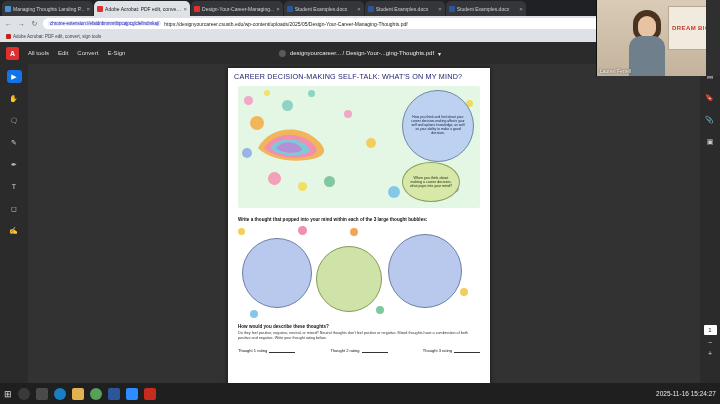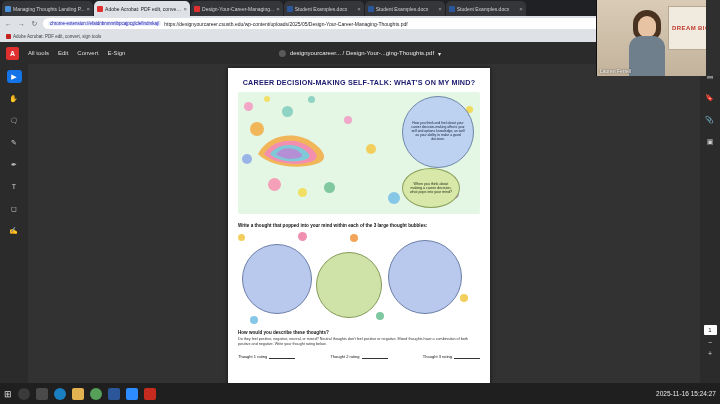--- a/index.html
+++ b/index.html
@@ -109,22 +109,22 @@
     display: flex; align-items: center; justify-content: center; border-radius: 1px;
   }
   .zoom-cluster .zb { color: #d5d5d5; font-size: 7px; }
 
   
   .pdf-page {
     position: absolute; top: 4px; left: 228px; width: 262px; height: 323px;
     background: #ffffff; box-shadow: 0 0 4px rgba(0,0,0,.6); overflow: hidden;
   }
   .ws-title {
-    text-align: center; font-size: 7.2px; font-weight: bold; color: #1a1a6e;
-    letter-spacing: .2px; margin-top: 10px; padding: 0 6px;
+    font-size: 7.2px; font-weight: normal; color: #1a1a6e;
+    letter-spacing: .2px; margin-top: 4px; padding: 0 6px;
   }
   .art {
     position: relative; margin: 5px 10px 0 10px; height: 122px;
     background: #e4f6e4; border-radius: 2px; overflow: hidden;
   }
   .bub {
     position: absolute; border-radius: 50%;
   }
   .thought-round {
     position: absolute; border-radius: 50%;

